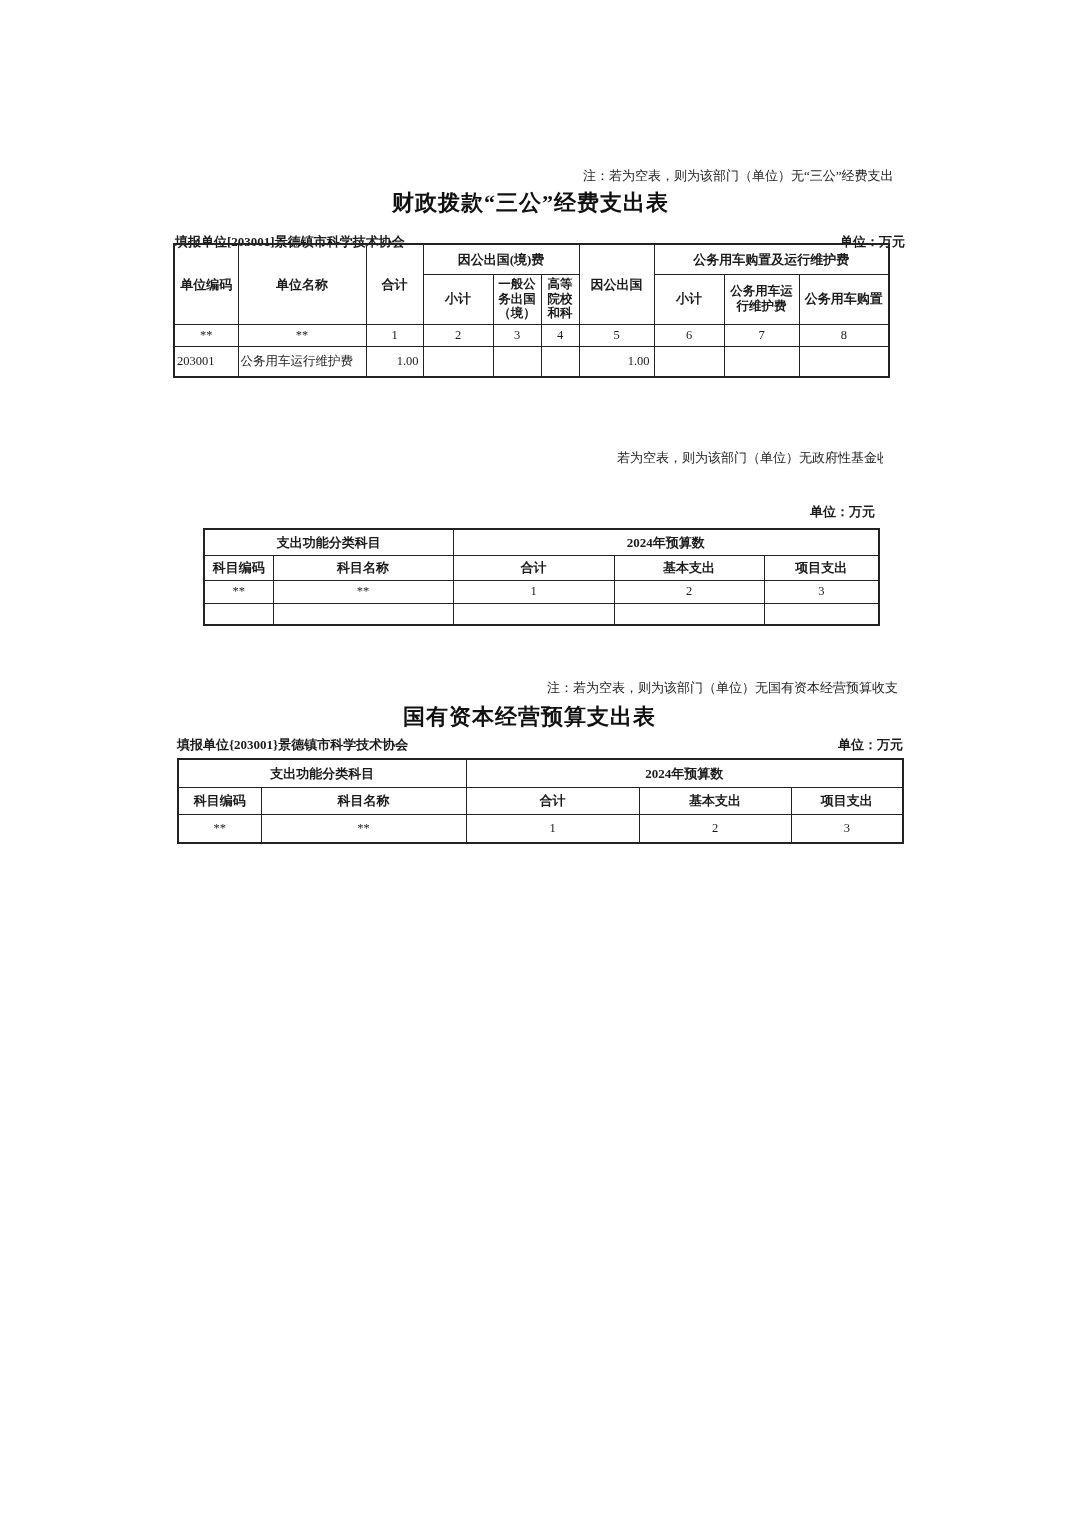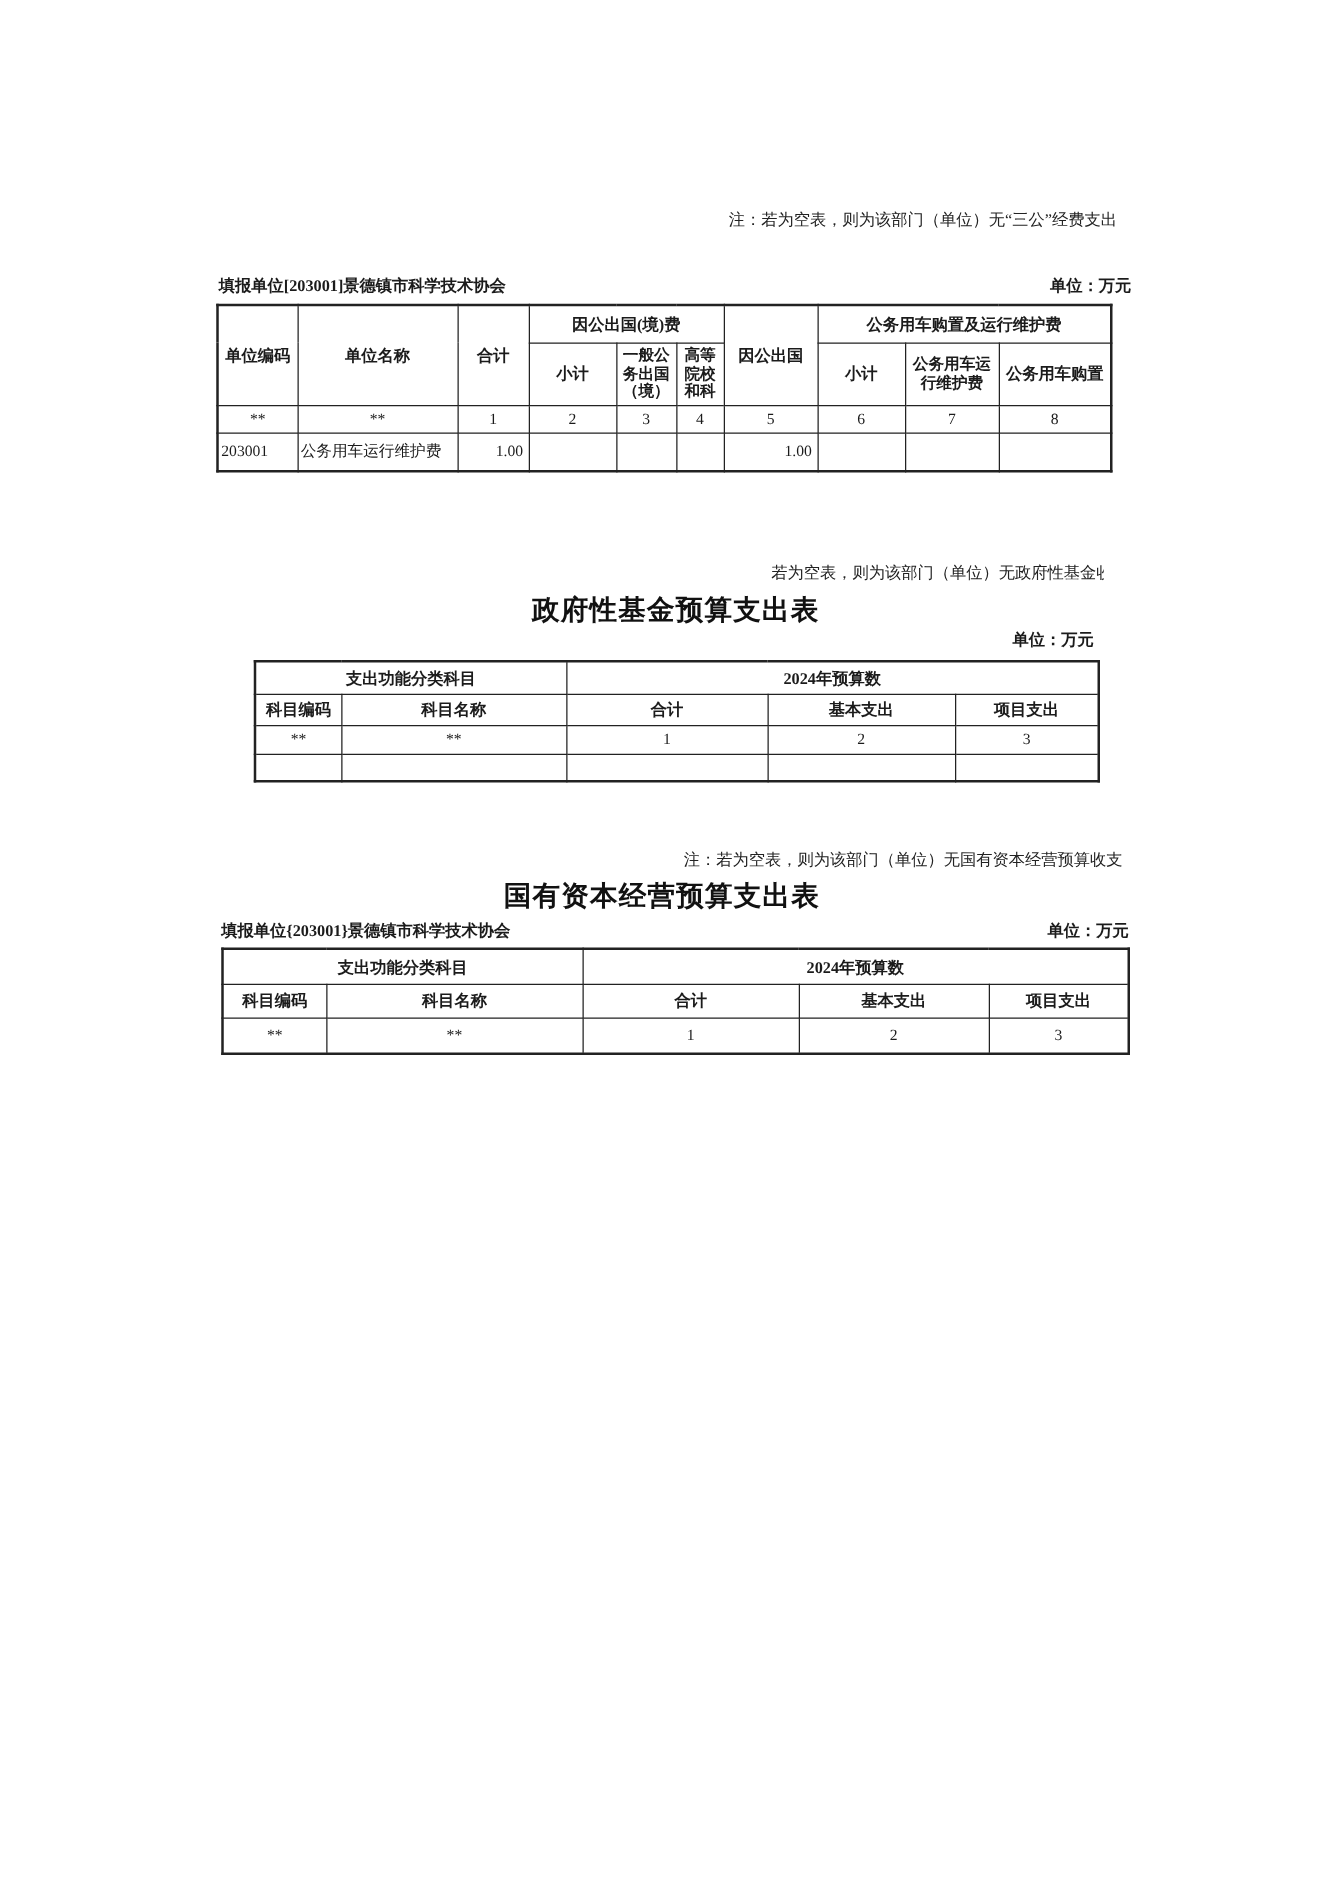--- a/index.html
+++ b/index.html
@@ -35,21 +35,21 @@
   #title2 { left:203px; top:473px; width:675px; }
   #title3 { left:167px; top:702px; width:725px; }
   .meta {
     position:absolute;
     font-size:13px;
     font-weight:bold;
     color:#1b1b1b;
   }
   .meta .left-part  { float:left; }
   .meta .right-part { float:right; }
-  #meta1 { left:175px; top:220px; width:730px; }
+  #meta1 { left:175px; top:233px; width:730px; }
   #meta2 { right:199px; top:503px; }
   #meta3 { left:177px; top:736px; width:726px; }
   table {
     position:absolute;
     border-collapse:collapse;
     table-layout:fixed;
     border:2px solid #222;
   }
   #table1 { left:173px; top:243px; }
   #table2 { left:203px; top:528px; }
@@ -70,20 +70,21 @@
   td.al { text-align:left;  padding-left:2px; }
   td.ar { text-align:right; padding-right:4px; }
   th.small { font-size:12.5px; }
 </style>
 </head>
 <body>
 
 <div class="page">
 
   <div class="note" id="note1">注：若为空表，则为该部门（单位）无“三公”经费支出</div>
+  <h1 class="title" id="title1">财政拨款“三公”经费支出表</h1>
   <div class="meta" id="meta1">
     <span class="left-part">填报单位[203001]景德镇市科学技术协会</span>
     <span class="right-part">单位：万元</span>
   </div>
 
   <table id="table1">
     <colgroup>
       <col style="width:64px">
         <col style="width:128px">
         <col style="width:57px">
@@ -133,21 +134,20 @@
       <td></td>
       <td class="ar">1.00</td>
       <td></td>
       <td></td>
       <td></td>
     </tr>
   </tbody>
     </table>
 
   <div class="note" id="note2">若为空表，则为该部门（单位）无政府性基金收支</div>
-  <h1 class="title" id="title2">政府性基金预算支出表</h1>
   <div class="meta" id="meta2">
     <span>单位：万元</span>
   </div>
 
   <table id="table2">
     <colgroup>
       <col style="width:69px">
         <col style="width:180px">
         <col style="width:161px">
       <col style="width:150px">

